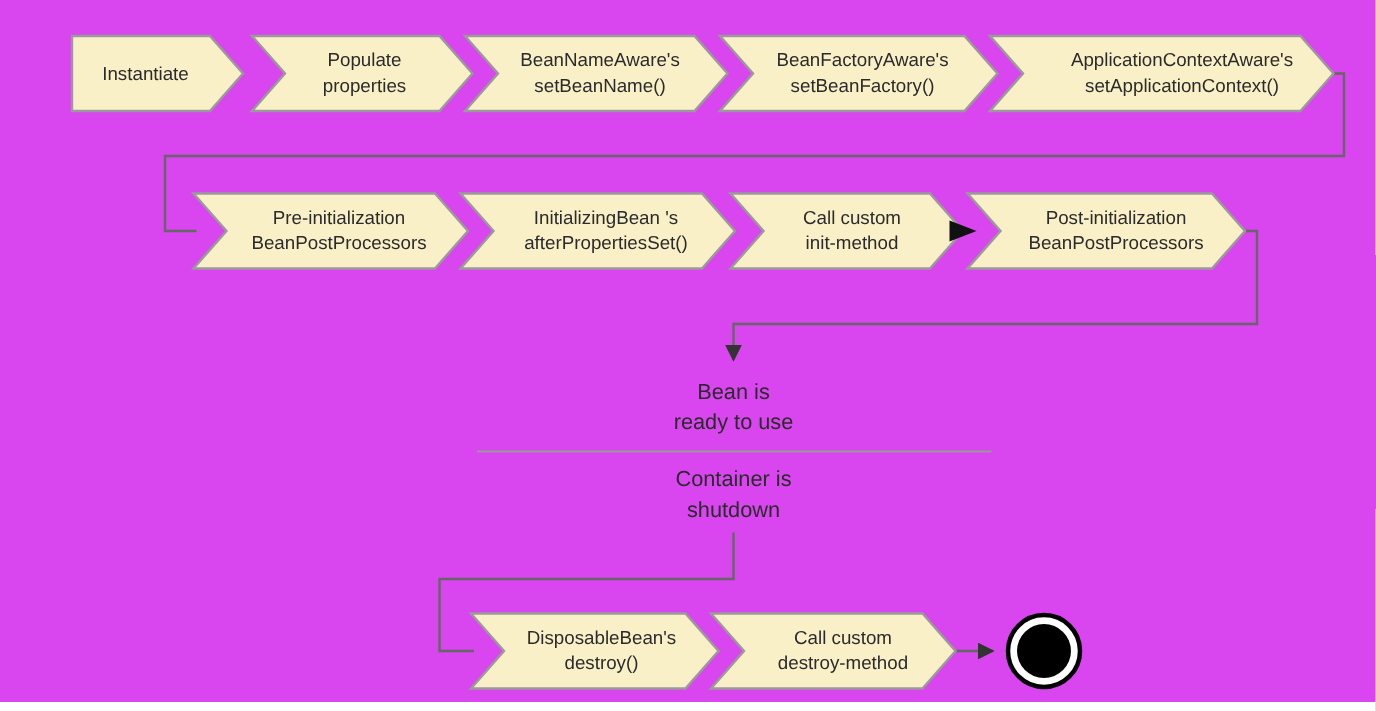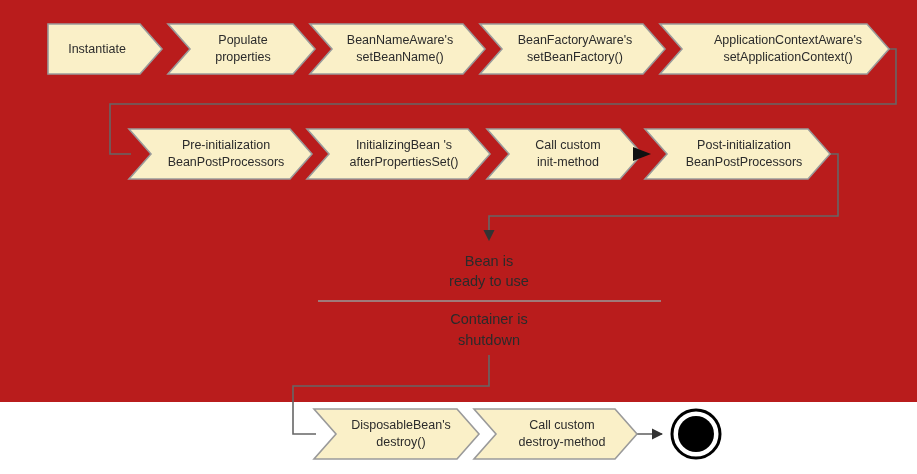--- a/index.html
+++ b/index.html
@@ -9,22 +9,22 @@
   }
   body {
     width: 917px;
     height: 474px;
     font-family: "Liberation Sans", sans-serif;
     overflow: hidden;
   }
   #diagram-root {
     position: relative;
     width: 917px;
-    height: 402px;
-    background: #b91c1c;
+    height: 468px;
+    background: #d946ef;
   }
   #diagram-svg {
     position: absolute;
     left: 0;
     top: 0;
     width: 917px;
     height: 474px;
   }
   .chev-label {
     font-family: "Liberation Sans", sans-serif;

